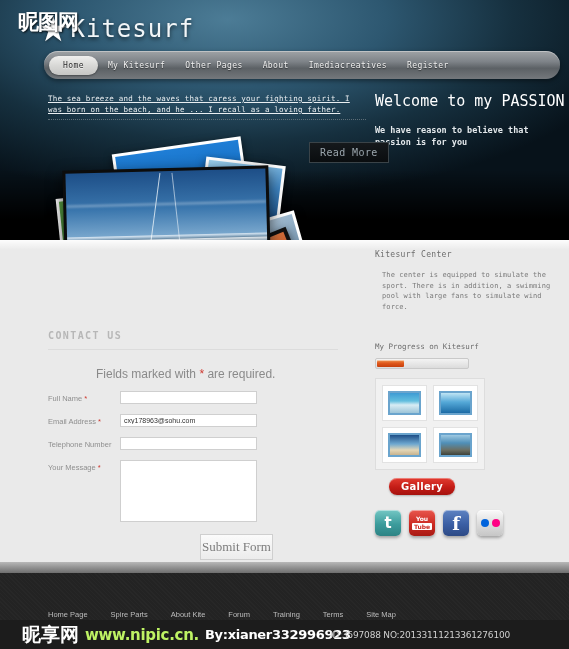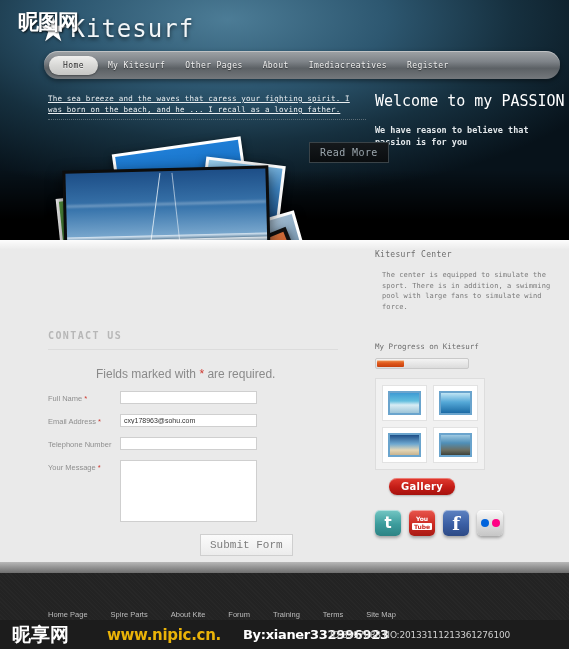--- a/index.html
+++ b/index.html
@@ -166,23 +166,23 @@
     width:137px; height:13px; background:#fff; border:1px solid #cfcfcf;
     font-size:7px; color:#333; padding:0 3px; font-family:"Liberation Sans",sans-serif;
   }
   .f-area {
     width:137px; height:62px; background:#fff; border:1px solid #cfcfcf;
     font-size:7px; color:#333; padding:3px; resize:none;
     font-family:"Liberation Sans",sans-serif;
   }
   .submit-row { margin:12px 0 0 152px; }
   .submit-btn {
-    font-size:11px; color:#7d7d7d; background:linear-gradient(180deg,#fbfbfb,#ececec);
-    border:1px solid #cfcfcf; padding:4px 9px; cursor:pointer;
-    font-family:Liberation Mono, monospace;
+    font-size:13px; color:#7d7d7d; background:linear-gradient(180deg,#fbfbfb,#ececec);
+    border:1px solid #cfcfcf; padding:4px 1px; cursor:pointer;
+    font-family:Liberation Serif, serif;
   }
 
   
   .side { position:absolute; left:375px; top:250px; width:190px; z-index:2; }
   .side-h {
     font-family:"DejaVu Sans Mono", monospace;
     font-size:8px; color:#6d6d6d; letter-spacing:.3px; margin-bottom:11px;
   }
   .side-p {
     font-family:"DejaVu Sans Mono", monospace;
@@ -278,29 +278,29 @@
     text-shadow:1px 1px 2px rgba(0,0,0,.8);
   }
   .wm-url {
     font-family:"DejaVu Sans", sans-serif; font-weight:bold;
     font-size:19px; color:#ffffff; letter-spacing:-.5px;
     text-shadow:1px 1px 2px rgba(0,0,0,.8);
   }
   .wm-bottom {
     position:absolute; left:0; bottom:0; width:569px; height:29px;
     background:#1c1c1c; z-index:25;
-    display:flex; align-items:center; padding-left:12px; gap:22px;
+    display:flex; align-items:center; padding-left:22px; gap:6px;
   }
   .wm-b-cn {
     font-family:"DejaVu Sans", sans-serif; font-weight:bold;
     font-size:19px; color:#fff; letter-spacing:0px;
   }
   .wm-b-url {
     font-family:"DejaVu Sans", sans-serif; font-weight:bold;
-    font-size:15px; color:#eab308; letter-spacing:-.3px;margin-left:16px;
+    font-size:15px; color:#bef264; letter-spacing:-.3px;
   }
   .wm-b-by {
     font-family:"DejaVu Sans", sans-serif; font-weight:bold;
     font-size:13px; color:#fff; letter-spacing:-.3px;
   }
   .wm-b-id {
     font-family:"DejaVu Sans", sans-serif;
     font-size:9px; color:#cfcfcf; letter-spacing:-.2px;
     position:absolute; left:330px; bottom:9px;
   }

